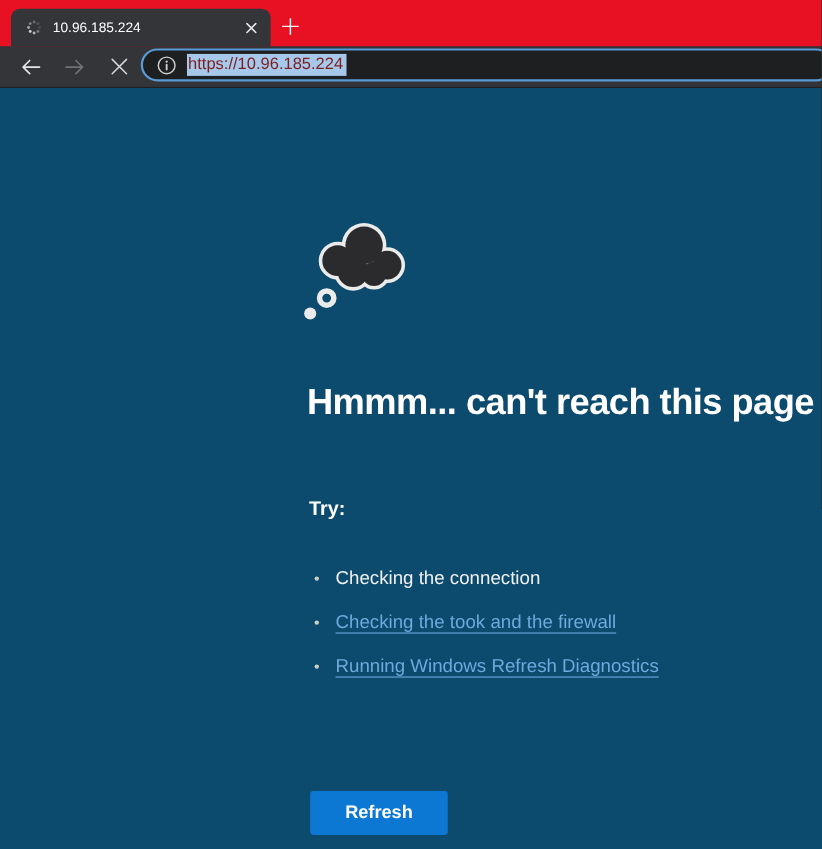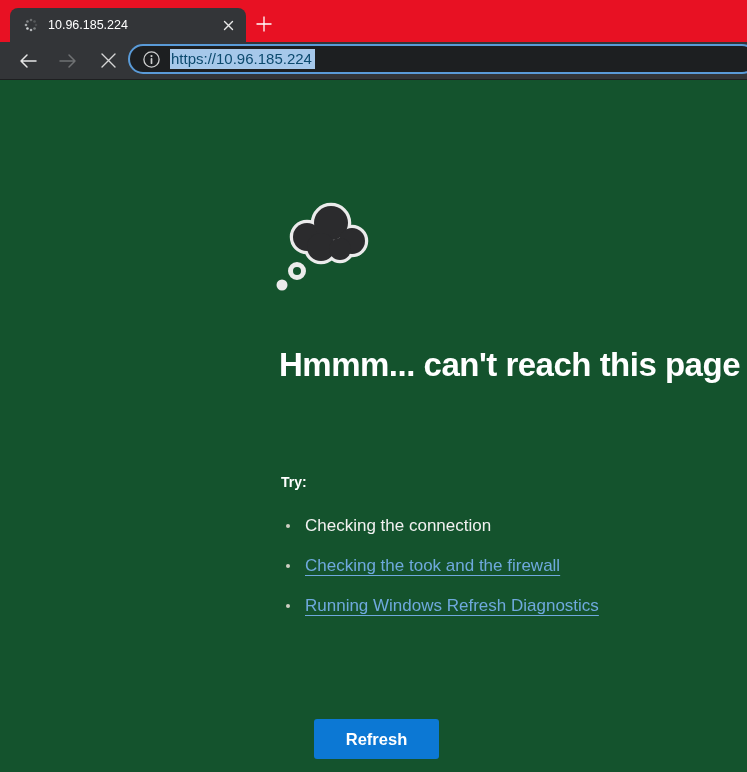--- a/index.html
+++ b/index.html
@@ -22,44 +22,44 @@
   .toolbar { width:100%; height:38px; background:#333538; border-bottom:1px solid #1e1f21;
     display:flex; align-items:flex-start; overflow:hidden; }
   .nav-btns { display:flex; align-items:center; height:37px; padding-left:8px; }
   .nav-btn { width:40px; height:30px; display:flex; align-items:center;
     justify-content:center; border-radius:4px; }
   .addressbar { flex:1; height:30px; margin-top:2px; margin-right:-10px;
     background:#1d1f21; border:2px solid #5a9bd8; border-radius:15px;
     display:flex; align-items:center; padding:0 10px 0 9px; }
   .site-info { display:flex; align-items:center; justify-content:center;
     width:24px; height:24px; border-radius:50%; }
-  .url-text { margin-left:7px; font-size:15px; color:#0c4a6e; background:#a6c8ea;
+  .url-text { margin-left:7px; font-size:15px; color:#7f1d1d; background:#a6c8ea;
     padding:1px 3px 2px 1px; white-space:nowrap; }
 
   
-  .page { position:relative; width:100%; height:692px; background:#14532d; }
+  .page { position:relative; width:100%; height:692px; background:#0c4a6e; }
   .cloud { position:absolute; left:274px; top:117px; }
   .err-title { position:absolute; left:279px; top:266px; color:#ffffff;
     font-size:33px; font-weight:bold; letter-spacing:-0.5px; white-space:nowrap; }
   .err-sub { position:absolute; left:281px; top:344px; color:#f2f2f2; font-size:18px; }
   .err-sub b { color:#ffffff; }
-  .try-label { position:absolute; left:281px; top:394px; color:#ffffff;
-    font-size:14px; font-weight:bold; }
+  .try-label { position:absolute; left:281px; top:372px; color:#ffffff;
+    font-size:18px; font-weight:bold; }
   .try-list { position:absolute; left:281px; top:426px; list-style:none; }
   .try-list li { position:relative; height:40px; line-height:40px;
     padding-left:24px; font-size:17px; color:#f1f1f1; white-space:nowrap; }
   .try-list li::before { content:""; position:absolute; left:5px; top:18px;
     width:4px; height:4px; border-radius:50%; background:#cfcfc2; }
   .try-list a { color:#6fa9dd; text-decoration:underline; text-underline-offset:4px; }
   .err-code { position:absolute; left:281px; top:569px; color:#9a9a9a;
     font-size:13px; letter-spacing:0.2px; }
   .refresh-btn { position:absolute; left:282px; top:639px; width:125px; height:40px;
     background:#0c78d4; color:#ffffff; border:none; border-radius:3px;
     font-size:16.5px; font-weight:bold; font-family:inherit; cursor:pointer;
-    display:flex; align-items:center; justify-content:center;margin-left:32px; }
+    display:flex; align-items:center; justify-content:center; }
 
   .clickable { cursor:pointer; }
   svg { display:block; }
 </style>
 </head>
 <body>
 
 <div class="titlebar">
   <div class="tab">
     <span>

